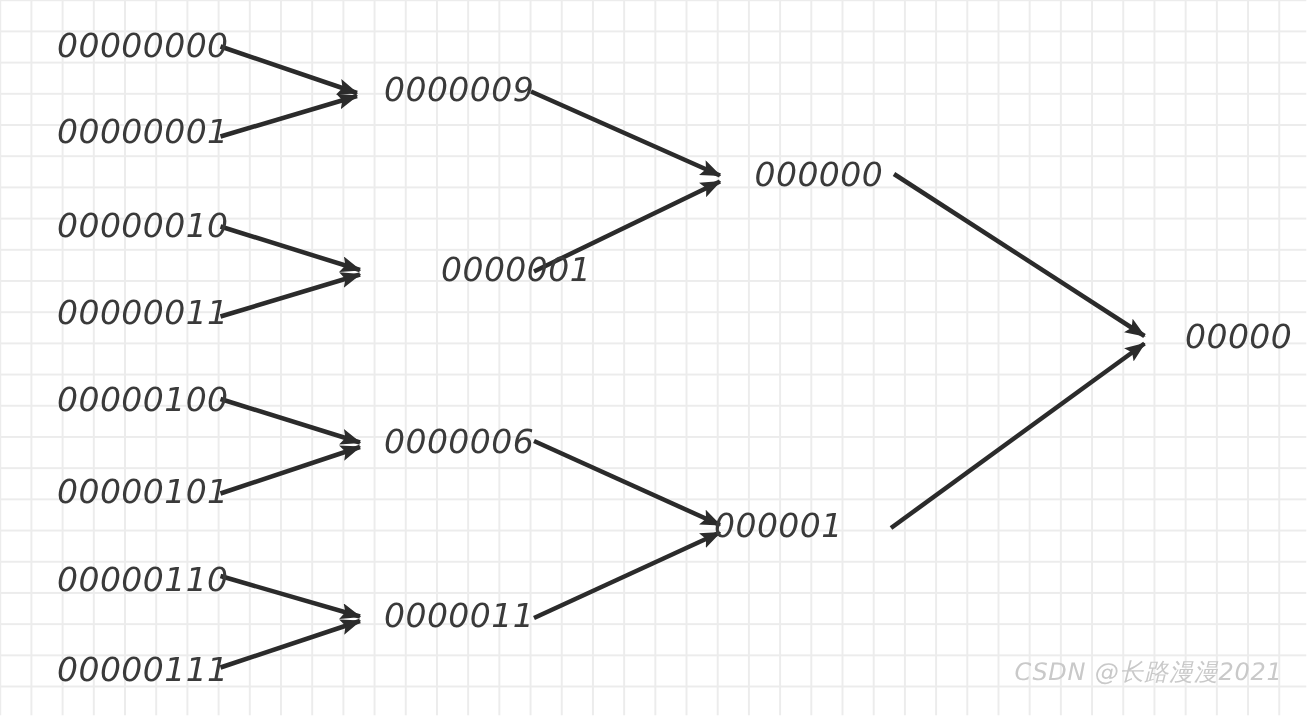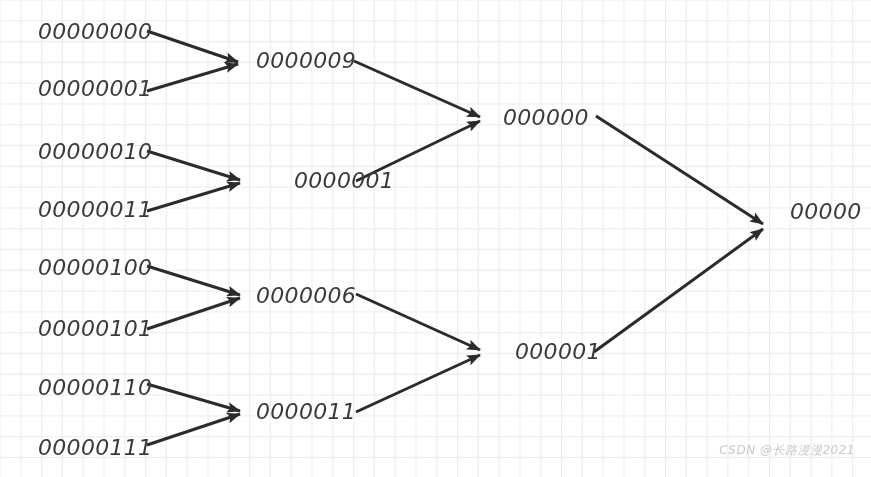--- a/index.html
+++ b/index.html
@@ -39,21 +39,21 @@
     width: 871px;
     height: 477px;
     pointer-events: none;
   }
   .watermark {
     position: absolute;
     right: 16px;
     bottom: 18px;
     color: #c9c9c9;
     font-family: "DejaVu Sans", sans-serif;
-    font-size: 12px;
+    font-size: 16px;
     font-style: italic;
     letter-spacing: 0.5px;
     white-space: nowrap;
     user-select: none;
     margin-top: 24px;
   }
 </style>
 </head>
 <body>
 
@@ -90,19 +90,19 @@
       <div class="node-label" style="left: 38px; top: 210px;">00000011</div>
       <div class="node-label" style="left: 38px; top: 268px; text-align: center;">00000100</div>
       <div class="node-label" style="left: 38px; top: 329px;">00000101</div>
       <div class="node-label" style="left: 38px; top: 388px;">00000110</div>
       <div class="node-label" style="left: 38px; top: 448px;">00000111</div>
       <div class="node-label" style="left: 256px; top: 61px;">0000009</div>
       <div class="node-label" style="left: 256px; top: 181px; margin-left: 38px;">0000001</div>
       <div class="node-label" style="left: 256px; top: 296px;">0000006</div>
       <div class="node-label" style="left: 256px; top: 412px;">0000011</div>
       <div class="node-label" style="left: 503px; top: 118px;">000000</div>
-      <div class="node-label" style="left: 515px; top: 352px;">000001</div>
-      <div class="node-label" style="left: 790px; top: 212px;">00000</div>
+      <div class="node-label" style="left: 476px; top: 352px;">000001</div>
+      <div class="node-label" style="left: 790px; top: 226px;">00000</div>
     </div>
 
   <div class="watermark">CSDN @长路漫漫2021</div>
 
 </div>
 
 </body></html>

